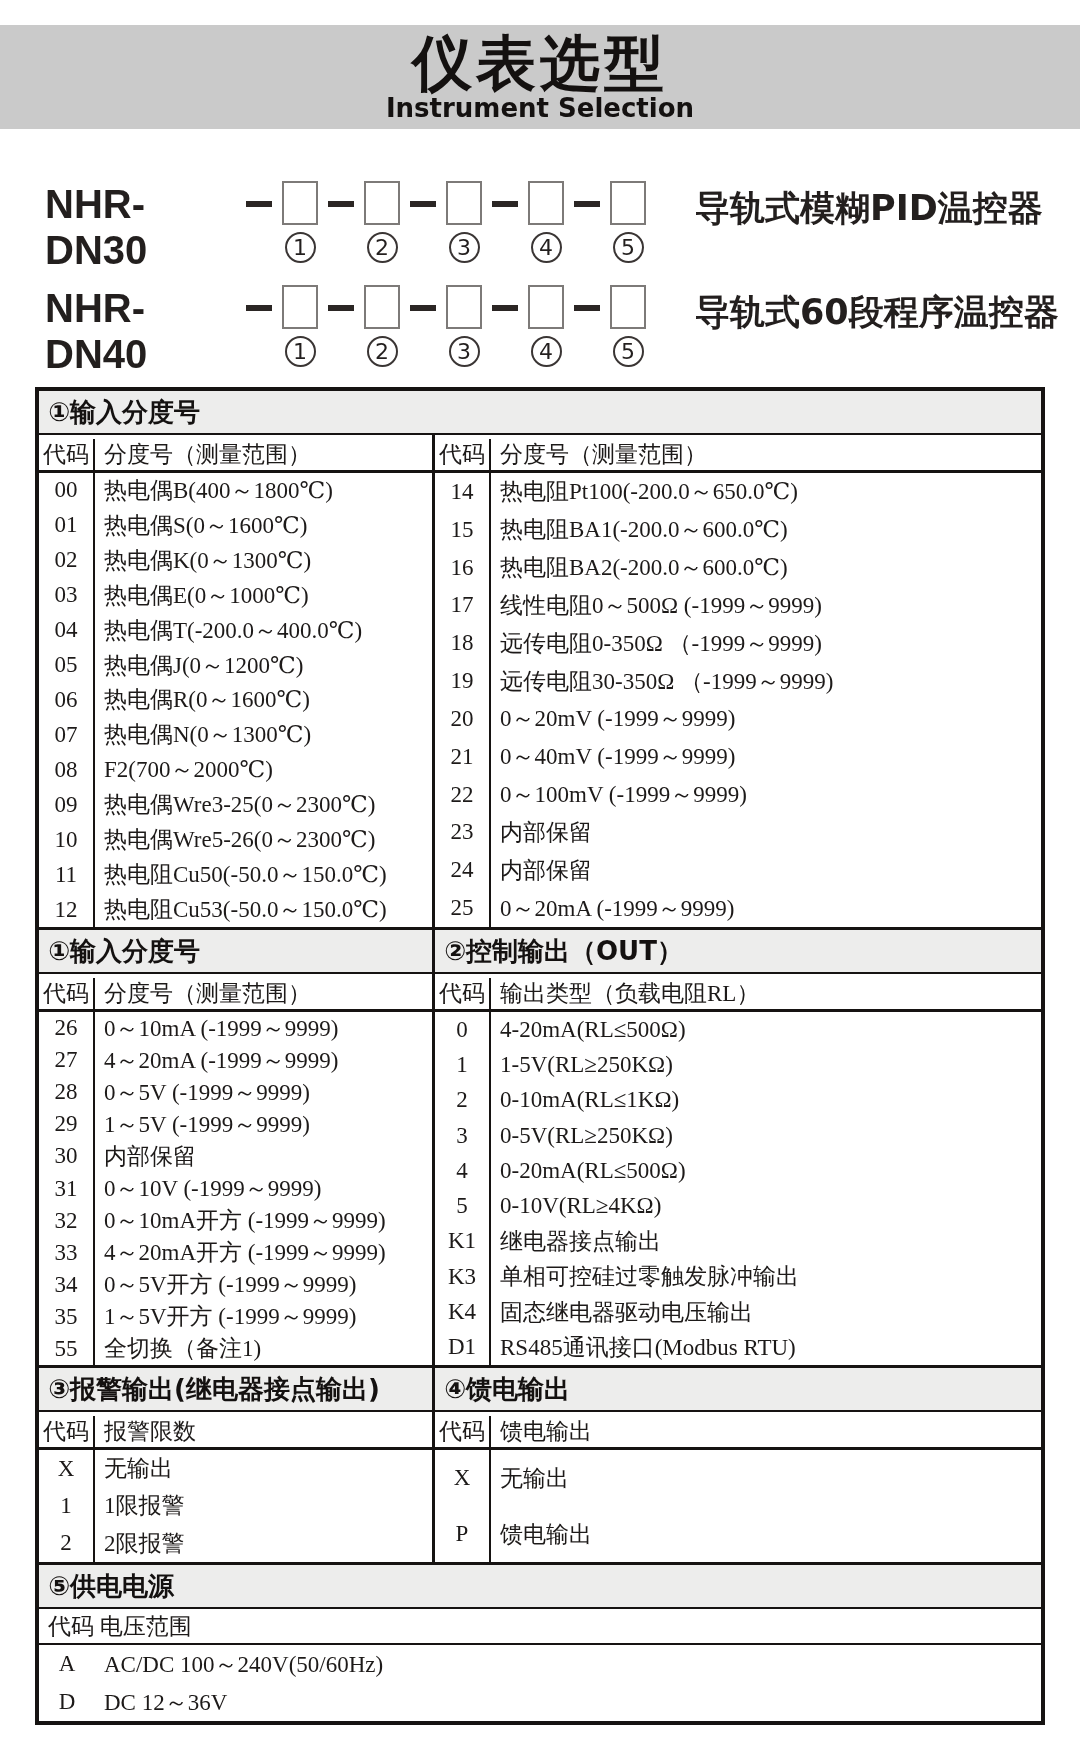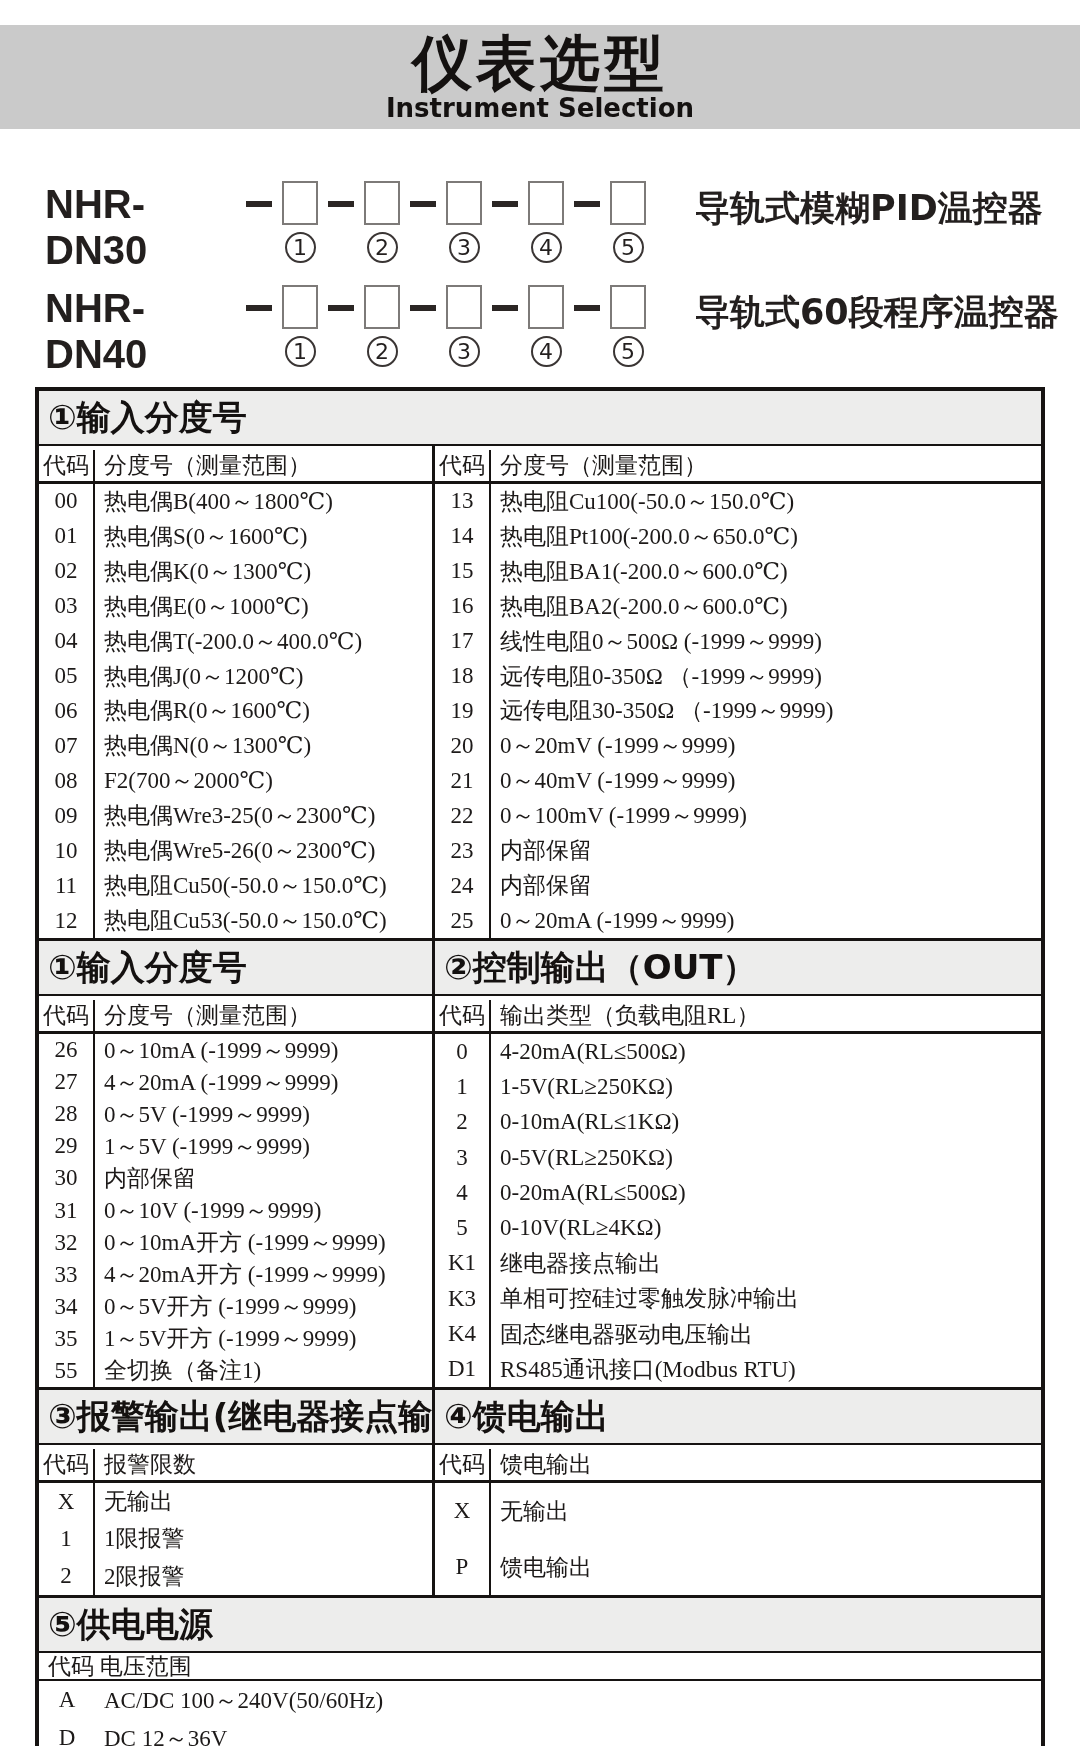--- a/index.html
+++ b/index.html
@@ -44,23 +44,23 @@
     font-size: 35px; color: #231f1e; white-space: nowrap;
   }
   
   .itable {
     margin: 6px 35px 16px 35px; width: 1010px;
     border: 4px solid #161312; font-size: 23px;
   }
   .sec { border-top: 3px solid #161312; }
   .sec:first-child { border-top: none; }
   .sec-title-full, .half-title {
-    height: 55px; background: #ededec; border-bottom: 2px solid #161312;
+    height: 44px; background: #ededec; border-bottom: 2px solid #161312;
     display: flex; align-items: center; padding-left: 9px;
-    font-family: "DejaVu Sans", sans-serif; font-weight: bold; font-size: 34px; color: #141110;
+    font-family: "DejaVu Sans", sans-serif; font-weight: bold; font-size: 26px; color: #141110;
     white-space: nowrap; overflow: hidden;
   }
   .duo { display: flex; align-items: stretch; }
   .half { display: flex; flex-direction: column; }
   .half.left  { width: 393px; flex: none; }
   .half.right { flex: 1; border-left: 3px solid #161312; min-width: 0; }
   .hdr { display: flex; align-items: flex-end; height: 38px; border-bottom: 3px solid #161312; }
   .cell-c {
     width: 56px; flex: none; border-right: 2px solid #161312;
     display: flex; align-items: center; justify-content: center; text-align: center;
@@ -68,21 +68,21 @@
   .cell-l {
     flex: 1; min-width: 0; display: flex; align-items: center;
     padding-left: 9px; white-space: nowrap; overflow: hidden;
   }
   .rows { display: flex; flex-direction: column; }
   .sec1 .rows { height: 454px; }
   .sec2 .rows { height: 353px; }
   .sec3 .rows { height: 112px; }
   .row { flex: 1; display: flex; align-items: stretch; }
   
-  .ps-hdr { height: 28px; border-bottom: 2px solid #161312; display: flex; align-items: center; padding-left: 9px; }
+  .ps-hdr { height: 36px; border-bottom: 2px solid #161312; display: flex; align-items: center; padding-left: 9px; }
   .ps-rows { display: flex; flex-direction: column; }
   .ps-rows .row { height: 38px; flex: none; }
   .ps-rows .cell-c { border-right: none; }
 </style>
 </head>
 <body>
 
 <header class="banner">
   <div class="banner-title">仪表选型</div>
   <div class="banner-sub">Instrument Selection</div>
@@ -261,24 +261,20 @@
             </div>
           </div>
       </div>
       <div class="half right">
         <div class="hdr">
           <div class="cell-c">代码</div>
           <div class="cell-l">分度号（测量范围）</div>
         </div>
         <div class="rows">
 
-            <div class="row">
-              <div class="cell-c">13</div>
-              <div class="cell-l">热电阻Cu100(-50.0～150.0℃)</div>
-            </div>
 
             <div class="row">
               <div class="cell-c">14</div>
               <div class="cell-l">热电阻Pt100(-200.0～650.0℃)</div>
             </div>
 
             <div class="row">
               <div class="cell-c">15</div>
               <div class="cell-l">热电阻BA1(-200.0～600.0℃)</div>
             </div>

